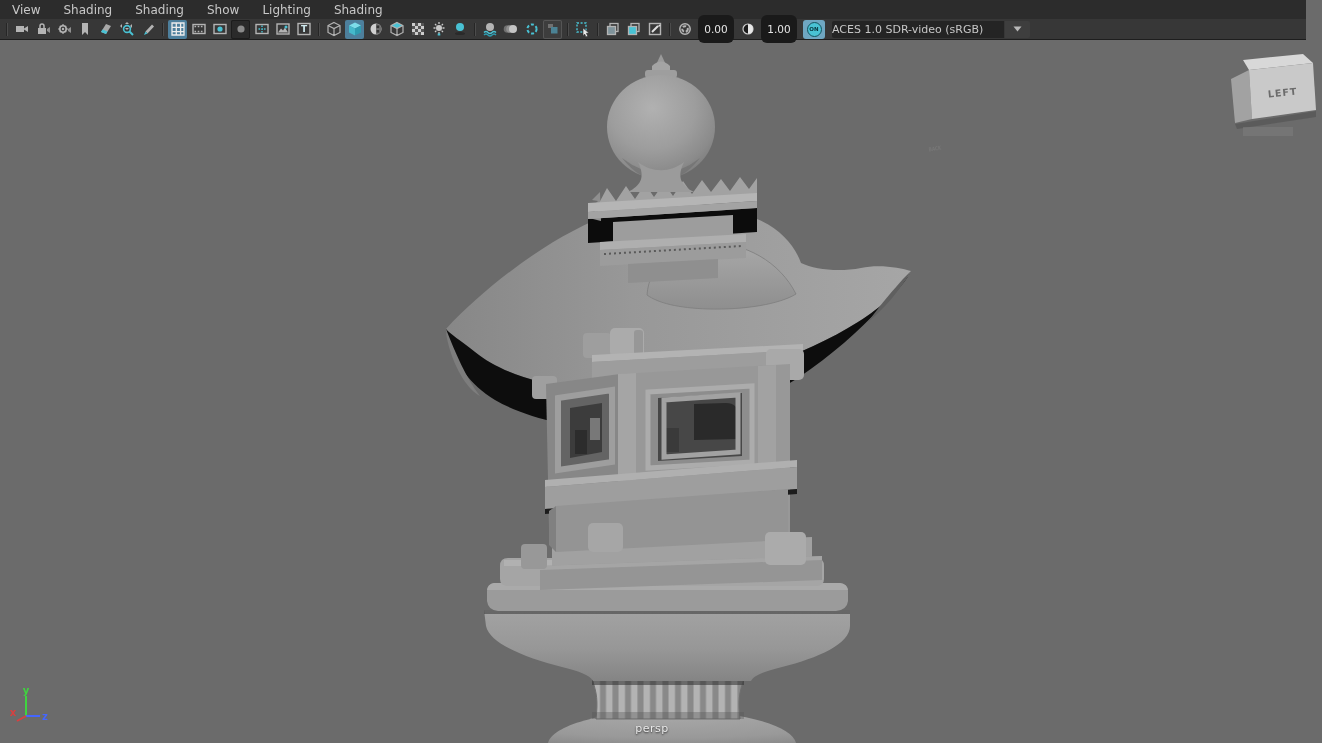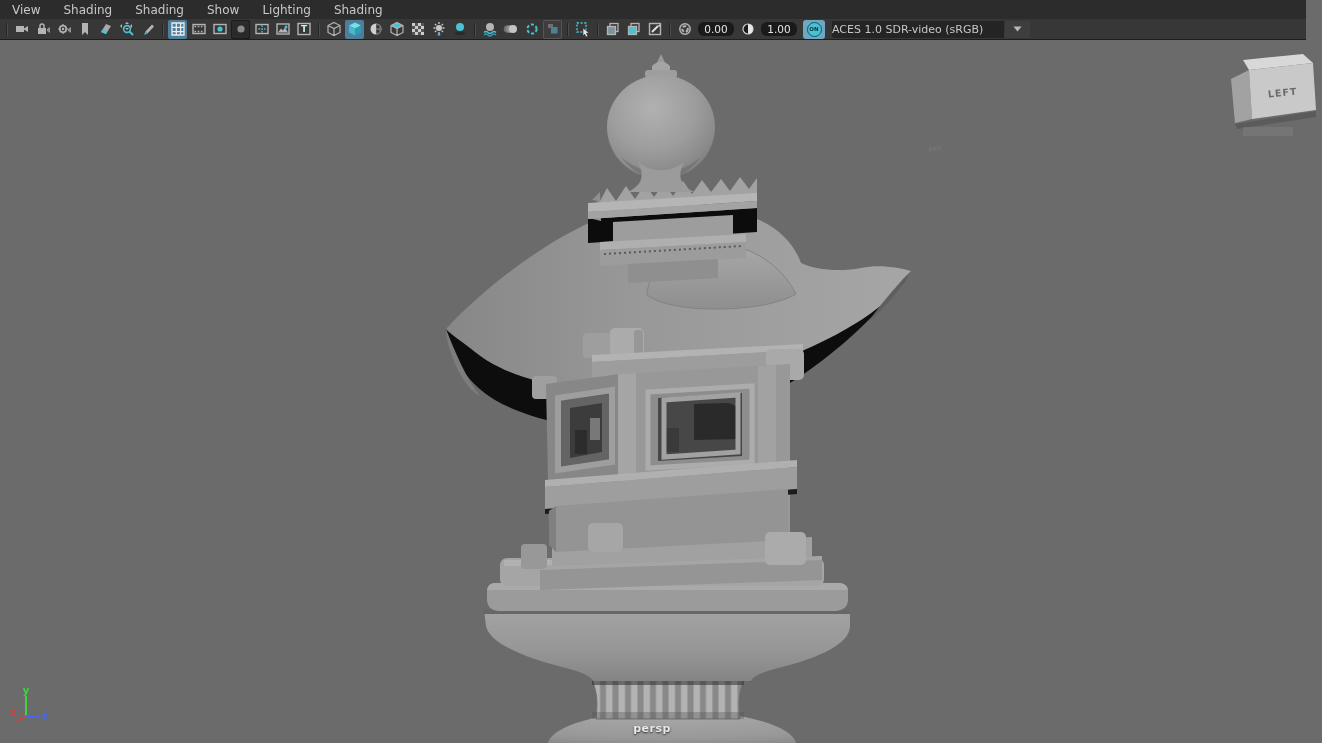--- a/index.html
+++ b/index.html
@@ -14,39 +14,39 @@
   .iconbar { height:21px; background:#373737; border-bottom:1px solid #1e1e1e;
     display:flex; align-items:center; padding-left:2px; }
   .tsep { width:5px; height:13px; margin:0 2px; position:relative; flex:0 0 auto; }
   .tsep::before { content:""; position:absolute; left:2px; top:0; bottom:0; width:1px; background:#262626; }
   .tsep::after  { content:""; position:absolute; left:3px; top:0; bottom:0; width:1px; background:#4c4c4c; }
   .ticon { width:19px; height:19px; margin:0 1px; flex:0 0 auto; display:flex;
     align-items:center; justify-content:center; border-radius:2px; }
   .ticon.active { background:#4d7f9c; }
   .ticon.pressed { background:#2a2a2a; box-shadow:inset 0 0 0 1px #1c1c1c; }
   .ticon.boxed { box-shadow:inset 0 0 0 1px #555; background:#3d3d3d; }
-  .numfield { width:36px; height:14px; background:#1a1a1a; border:none; border-radius:6px;
+  .numfield { width:36px; height:28px; background:#1a1a1a; border:none; border-radius:6px;
     color:#e6e6e6; font-size:10.5px; text-align:center; margin:0 3px; flex:0 0 auto;
     font-family:"DejaVu Sans","Liberation Sans",sans-serif; }
   .onbtn { width:22px; height:19px; background:#6fa7c2; border-radius:3px; margin:0 3px;
     display:flex; align-items:center; justify-content:center; flex:0 0 auto; }
   .onbtn .oncirc { width:15px; height:15px; border-radius:50%; background:#49c2d4;
     border:1.5px solid #14545f; color:#06323a; font-size:5.5px; font-weight:bold;
     display:flex; align-items:center; justify-content:center; }
   .cmdrop { display:flex; align-items:center; margin-left:4px; flex:0 0 auto; }
   .cmdrop .cmtext { width:172px; height:17px; background:#242424; border-radius:2px 0 0 2px;
     color:#c6c6c6; font-size:11px; line-height:17px; padding-left:0; white-space:nowrap; overflow:hidden; }
   .cmdrop .cmarrow { width:25px; height:17px; background:#3e3e3e; border-radius:0 2px 2px 0;
     margin-left:1px; display:flex; align-items:center; justify-content:center; }
   .cmdrop .cmarrow svg { display:block; }
 
   
   .viewport-svg { position:absolute; top:0; left:0; z-index:1; }
   .persp-label { position:absolute; z-index:5; left:628px; top:722px; width:48px;
-    text-align:center; color:#e9e9e9; font-size:11px; font-weight:bold; letter-spacing:.5px;
+    text-align:center; color:#e9e9e9; font-size:11px; font-weight:normal; letter-spacing:.5px;
     text-shadow:0 1px 2px rgba(0,0,0,.75); }
 </style>
 </head>
 <body>
 
 <div class="app">
 
   <svg class="viewport-svg" width="1322" height="743" viewBox="0 0 1322 743">
     <defs>
       <radialGradient id="gSphere" cx="42%" cy="32%" r="72%">

